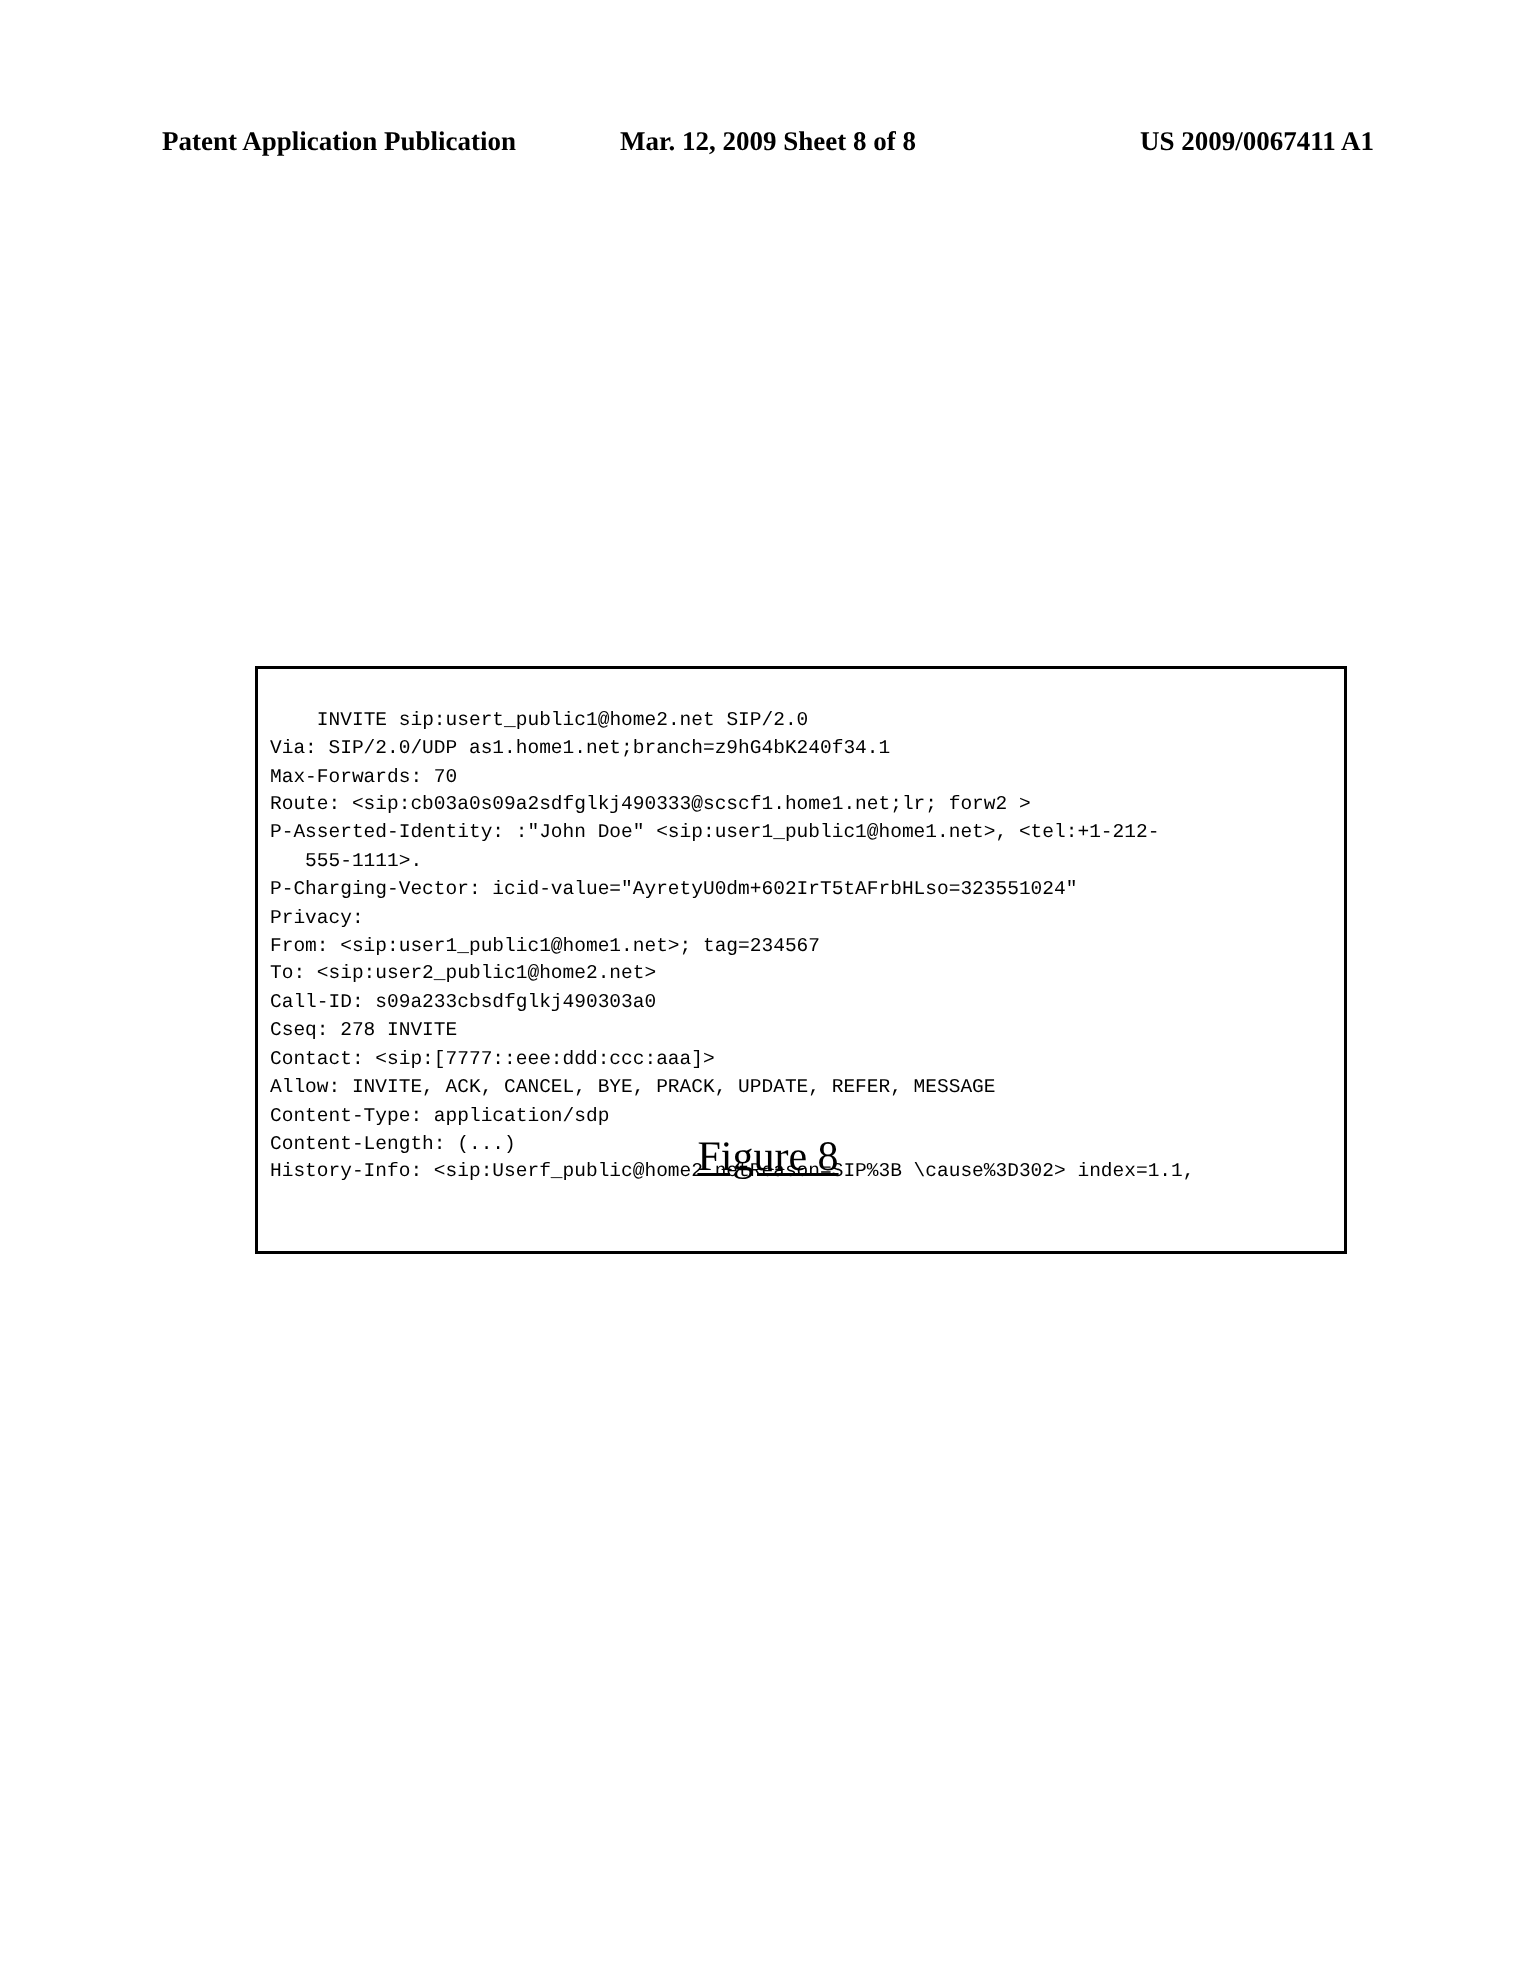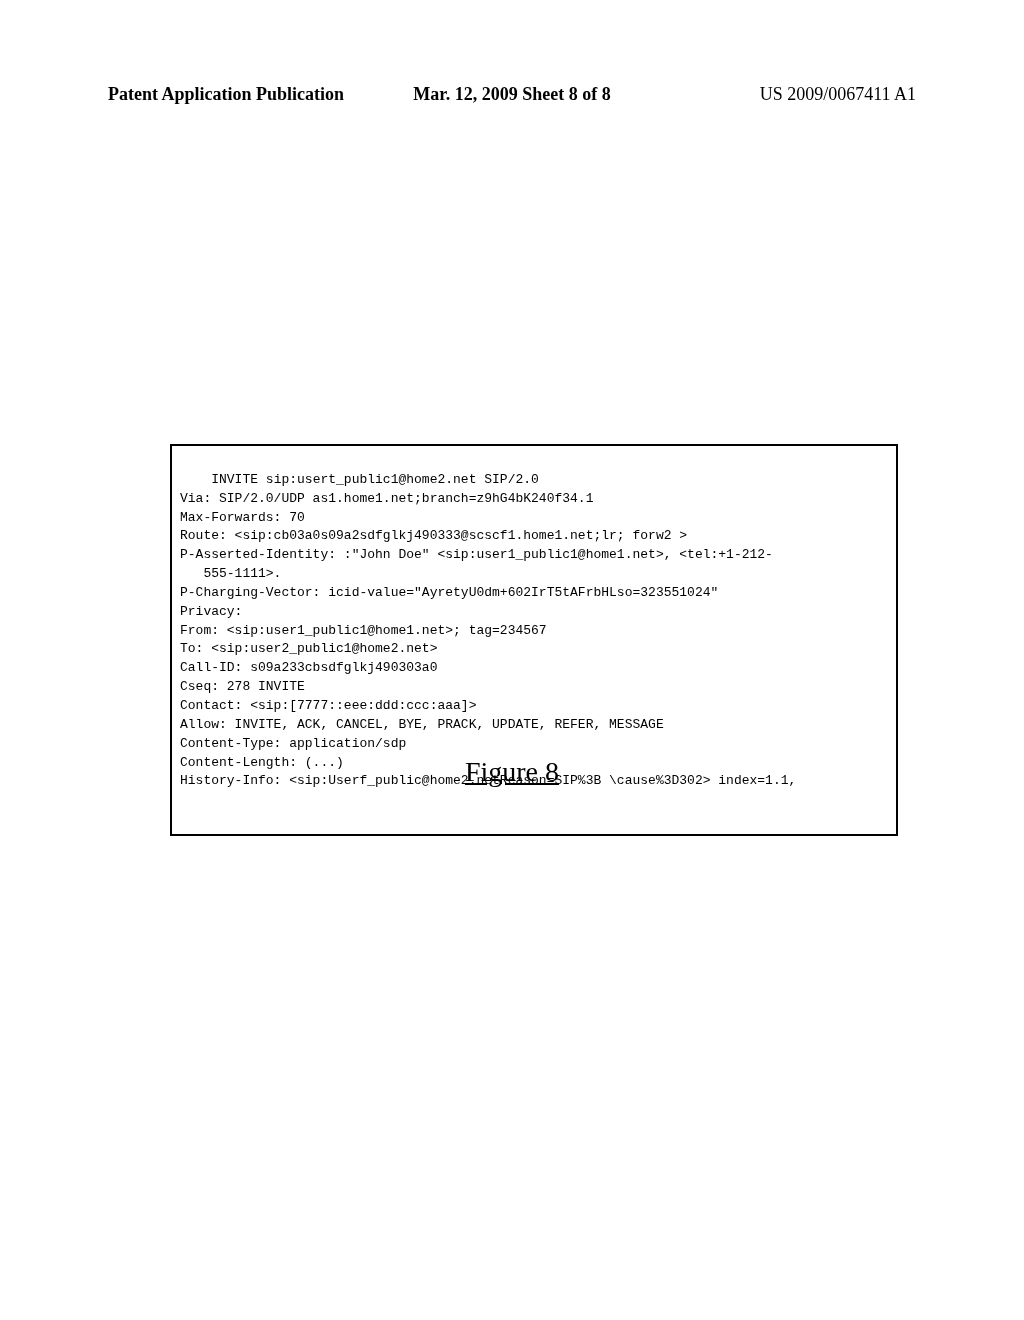--- a/index.html
+++ b/index.html
@@ -32,21 +32,21 @@
     font-weight: bold;
   }
   .header-mid {
     position: absolute;
     left: 50%;
     transform: translateX(-50%);
     white-space: nowrap;
     font-weight: bold;
   }
   .header-right {
-    font-weight: normal;
+    font-weight: bold;
   }
   .code-box {
     position: absolute;
     top: 444px;
     left: 170px;
     width: 708px;
     border: 2px solid #000;
     padding: 6px 8px 24px 8px;
     font-family: "Courier New", Courier, monospace;
     font-size: 13px;

